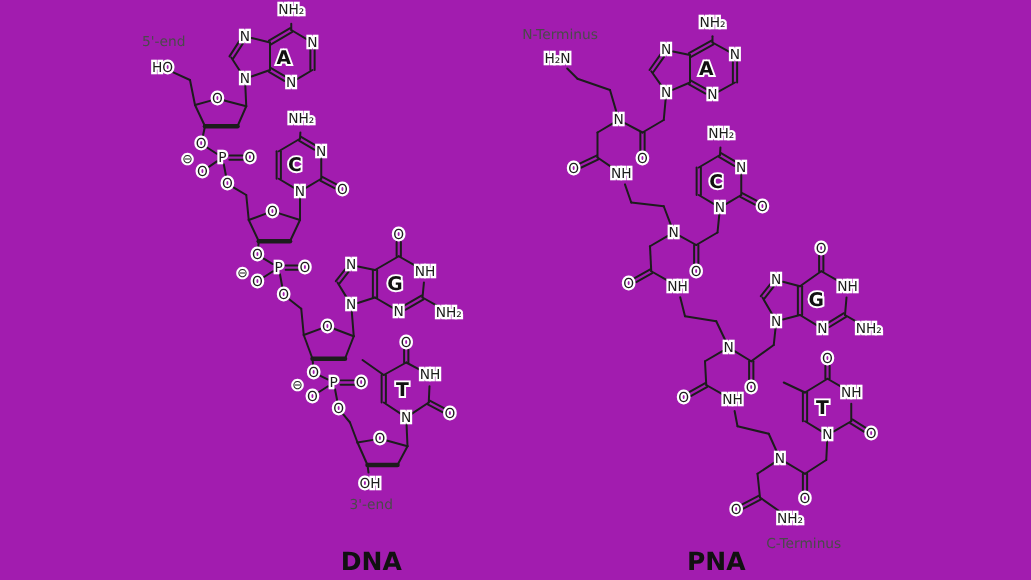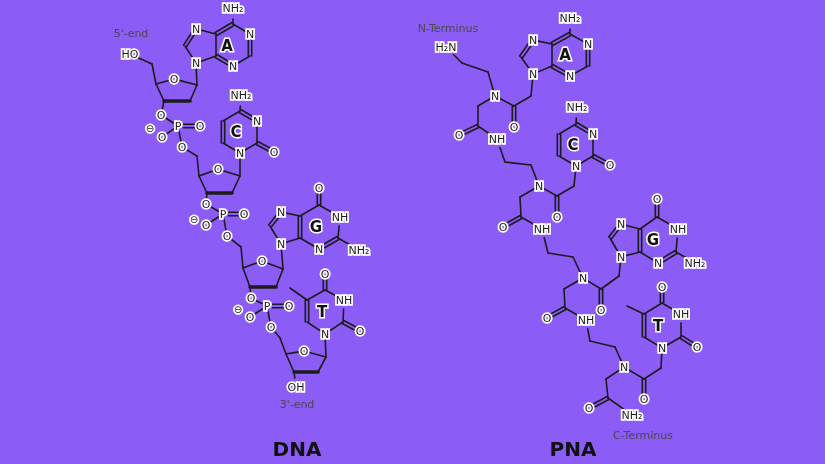--- a/index.html
+++ b/index.html
@@ -1,16 +1,16 @@
 <!DOCTYPE html>
 <html><head>
 <meta charset="utf-8">
 <style>
   html,body{margin:0;padding:0;background:#ffffff;}
-  .figure{position:relative;width:825px;height:464px;background:#8b5cf6;overflow:hidden;
+  .figure{position:relative;width:825px;height:464px;background:#a21caf;overflow:hidden;
           font-family:"DejaVu Sans",sans-serif;}
   svg{display:block;}
   .bond{stroke:#1c1c1c;stroke-width:1.6;stroke-linecap:round;fill:none;}
   .bond.wide{stroke-width:3.6;}
   .atom{font:11px "DejaVu Sans",sans-serif;fill:#1c1c1c;text-anchor:middle;
         dominant-baseline:central;paint-order:stroke;stroke:#ffffff;stroke-width:3.5px;}
   .atom.charge{font-size:10px;}
   .base-letter{font:bold 15px "DejaVu Sans",sans-serif;fill:#111111;text-anchor:middle;
         dominant-baseline:central;paint-order:stroke;stroke:#ffffff;stroke-width:3px;}
   .endlabel{font:11px "DejaVu Sans",sans-serif;fill:#4a4a4a;text-anchor:middle;

